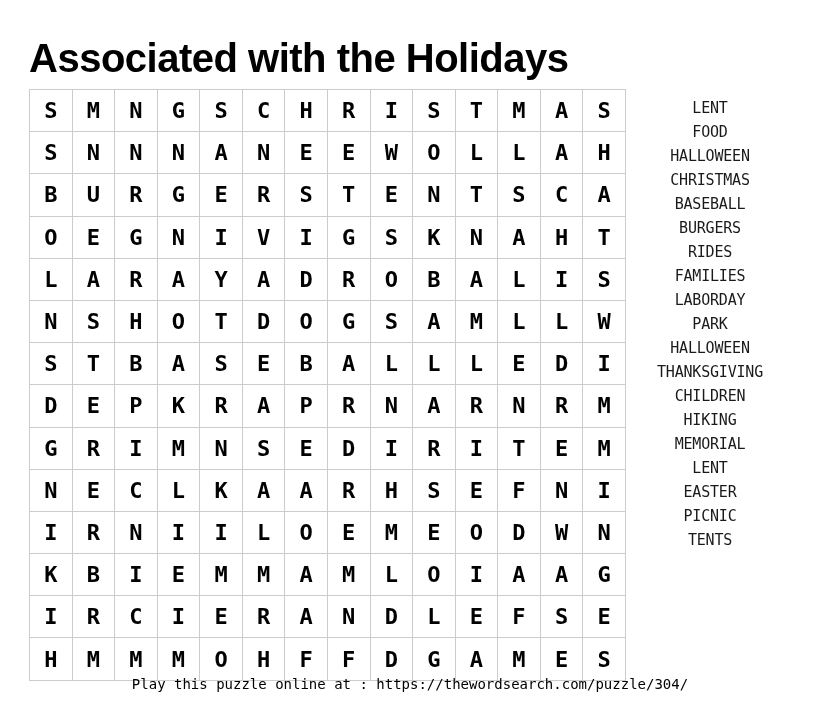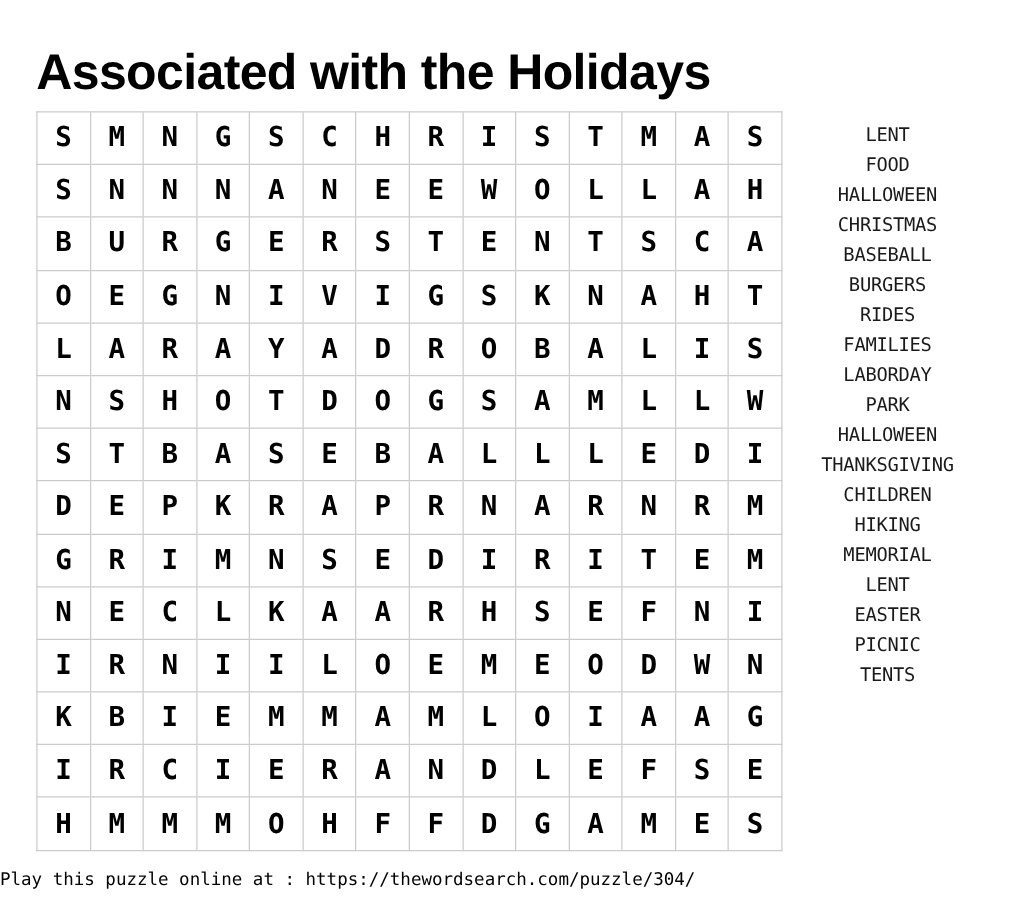--- a/index.html
+++ b/index.html
@@ -69,23 +69,23 @@
     font-size: 15px;
     font-weight: normal;
     line-height: 24px;
     color: #1a1a1a;
     letter-spacing: -0.2px;
     white-space: nowrap;
   }
   #footer-note {
     position: absolute;
     left: 0;
-    top: 696px;
+    top: 676px;
     width: 820px;
-    text-align: left;
+    text-align: center;
     font-family: "DejaVu Sans Mono", monospace;
     font-size: 14px;
     color: #000000;
     white-space: nowrap;
   }
 </style>
 </head>
 <body>
 
 <div id="page">

